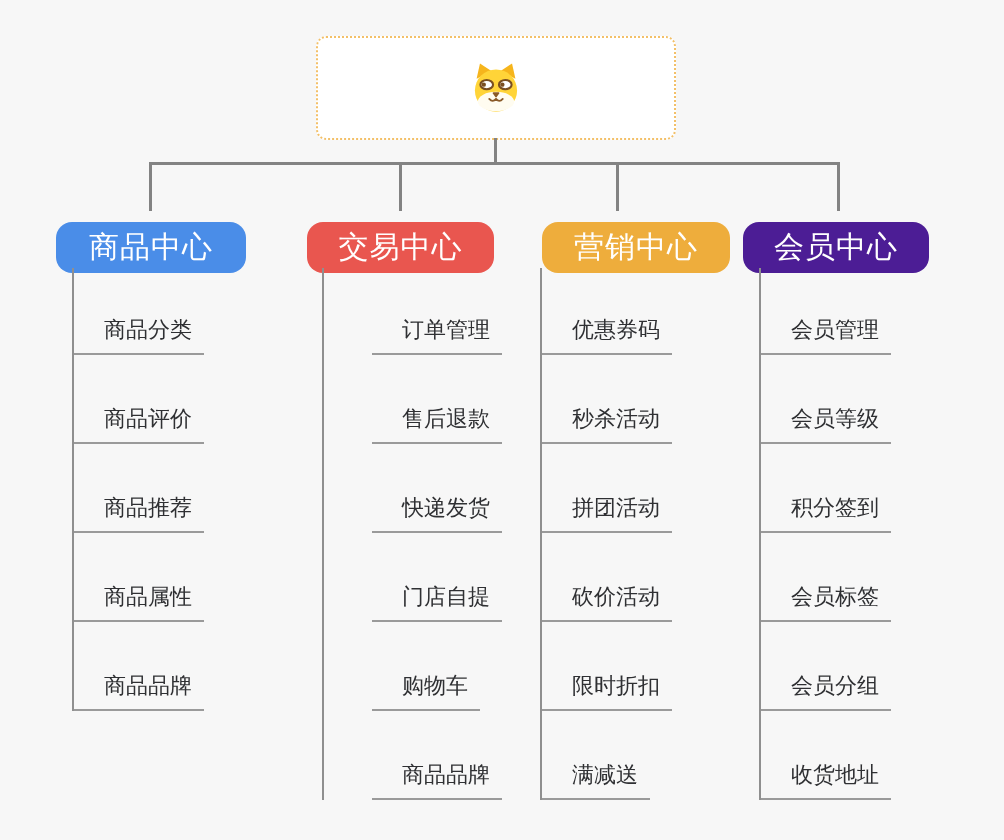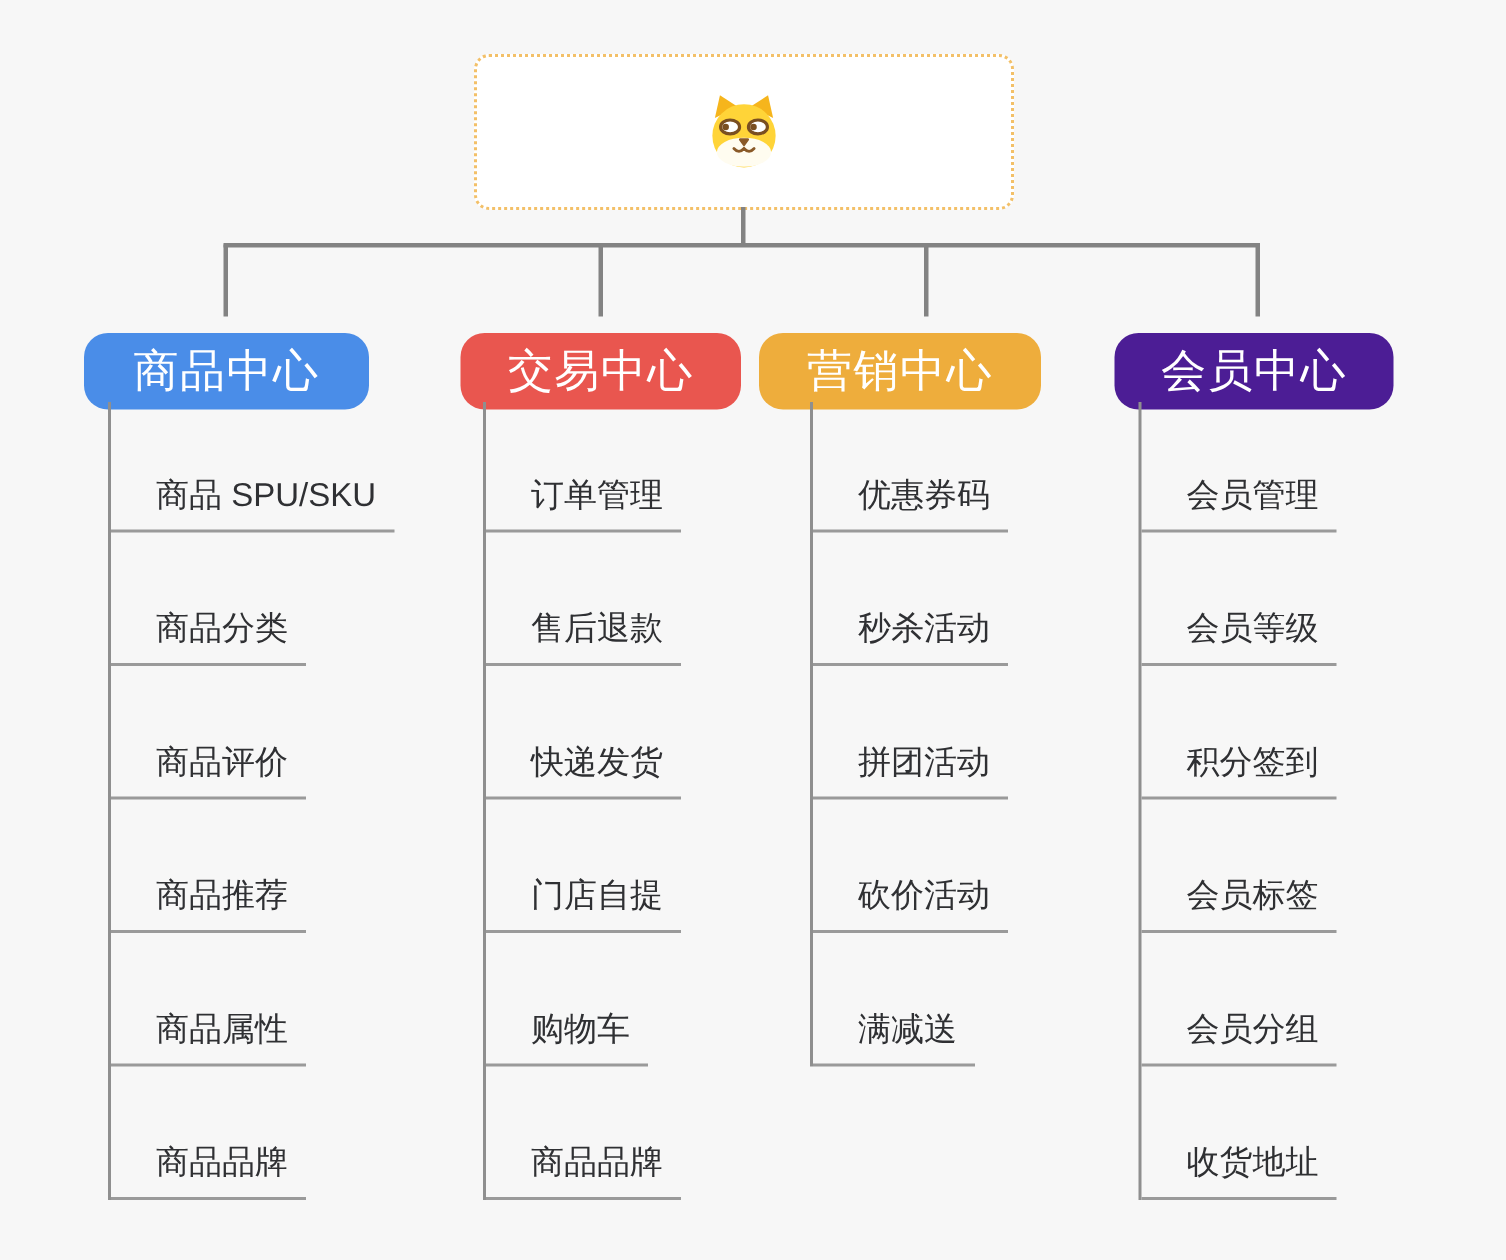--- a/index.html
+++ b/index.html
@@ -52,37 +52,37 @@
     position: absolute;
     top: 210px; height: 51px;
     border-radius: 16px;
     display: flex;
     align-items: center;
     justify-content: center;
     margin-top: 12px;
   }
   .n1 { left: 56px;  width: 190px; }
   .n2 { left: 307px; width: 187px; text-align: center; }
-  .n3 { left: 506px; width: 188px; }
+  .n3 { left: 542px; width: 188px; }
   .n4 { left: 743px; width: 186px; }
   .node-label {
     color: #ffffff;
     font-size: 30px;
     letter-spacing: 1px;
     white-space: nowrap;
   }
 
   
   .column {
     position: absolute;
     top: 268px;
     border-left: 2px solid #8f8f8f;
   }
   .col-1 { left: 72px; }
-  .col-2 { left: 322px; }
+  .col-2 { left: 322px; padding-left: 48px; }
   .col-3 { left: 540px; }
   .col-4 { left: 759px; }
   .leaf-row {
     height: 89px;
     display: flex;
     align-items: flex-end;
   }
   .leaf-row:first-child { height: 87px; }
   .leaf {
     font-size: 22px;
@@ -129,23 +129,20 @@
   </div>
   <div class="node n3" style="background-color: rgb(238, 173, 60);">
     <span class="node-label">营销中心</span>
   </div>
   <div class="node n4" style="background-color: #4c1d95;">
     <span class="node-label">会员中心</span>
   </div>
 
   <div class="column col-1">
     <div class="leaf-row">
-        <div class="leaf">商品 SPU/SKU</div>
-      </div>
-    <div class="leaf-row">
         <div class="leaf">商品分类</div>
       </div>
     <div class="leaf-row">
         <div class="leaf">商品评价</div>
       </div>
     <div class="leaf-row">
         <div class="leaf">商品推荐</div>
       </div>
     <div class="leaf-row">
         <div class="leaf">商品属性</div>
@@ -183,20 +180,23 @@
     <div class="leaf-row">
         <div class="leaf">秒杀活动</div>
       </div>
     <div class="leaf-row">
         <div class="leaf">拼团活动</div>
       </div>
     <div class="leaf-row">
         <div class="leaf">砍价活动</div>
       </div>
     <div class="leaf-row">
+        <div class="leaf">限时折扣</div>
+      </div>
+    <div class="leaf-row">
         <div class="leaf">满减送</div>
       </div>
   </div>
 
   <div class="column col-4">
     <div class="leaf-row">
         <div class="leaf">会员管理</div>
       </div>
     <div class="leaf-row">
         <div class="leaf">会员等级</div>

